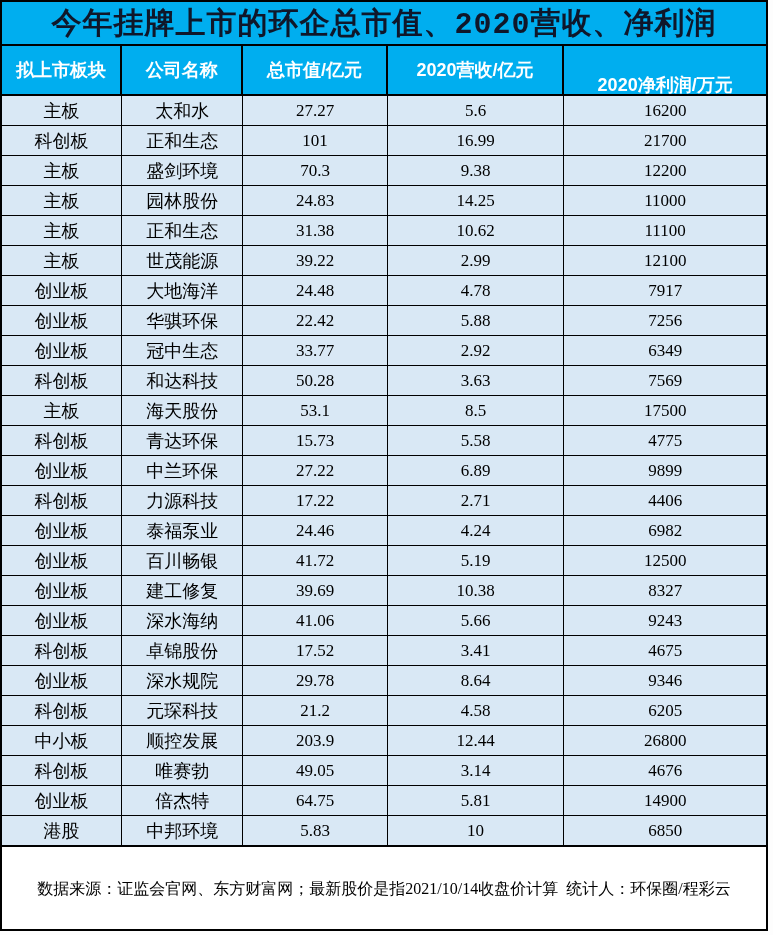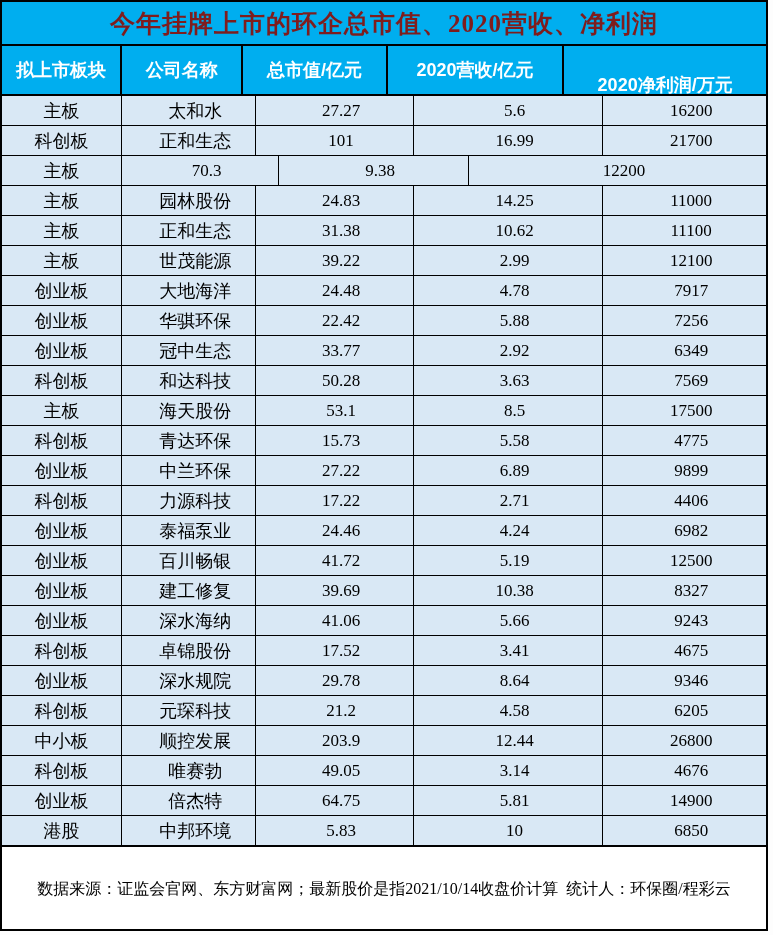--- a/index.html
+++ b/index.html
@@ -21,24 +21,24 @@
     border: 2px solid var(--border, #000);
     display: flex;
     flex-direction: column;
     background: #ffffff;
   }
 
   .title-band {
     height: 44px;
     flex: 0 0 44px;
     background: var(--band, #00AEEF);
-    color: #7f1d1d;
-    font-family: Liberation Serif, serif;
+    color: #0f172a;
+    font-family: Liberation Mono, monospace;
     font-weight: bold;
-    font-size: 25px;
+    font-size: 30px;
     letter-spacing: 1px;
     display: flex;
     align-items: center;
     justify-content: center;
     border-bottom: 2px solid var(--border, #000);
   }
 
   .header-row {
     height: 50px;
     flex: 0 0 50px;
@@ -61,21 +61,20 @@
   .table-body {
     flex: 1 1 auto;
     display: flex;
     flex-direction: column;
   }
   .row {
     flex: 1 1 auto;
     display: flex;
     background: var(--rowbg, #D9E8F5);
     border-bottom: 1.5px solid var(--border, #000);
-    gap: 13px;
   }
   .row:last-child { border-bottom: none; }
   .cell {
     display: flex;
     align-items: center;
     justify-content: center;
     border-right: 1.5px solid var(--border, #000);
     color: #000;
     font-size: 17px;
   }
@@ -130,20 +129,21 @@
       </div>
         <div class="row">
         <div class="cell cjk c0">科创板</div>
         <div class="cell cjk c1">正和生态</div>
         <div class="cell c2">101</div>
         <div class="cell c3">16.99</div>
         <div class="cell c4">21700</div>
       </div>
         <div class="row">
         <div class="cell cjk c0">主板</div>
+        <div class="cell cjk c1">盛剑环境</div>
         <div class="cell c2">70.3</div>
         <div class="cell c3">9.38</div>
         <div class="cell c4">12200</div>
       </div>
         <div class="row">
         <div class="cell cjk c0">主板</div>
         <div class="cell cjk c1">园林股份</div>
         <div class="cell c2">24.83</div>
         <div class="cell c3">14.25</div>
         <div class="cell c4">11000</div>

